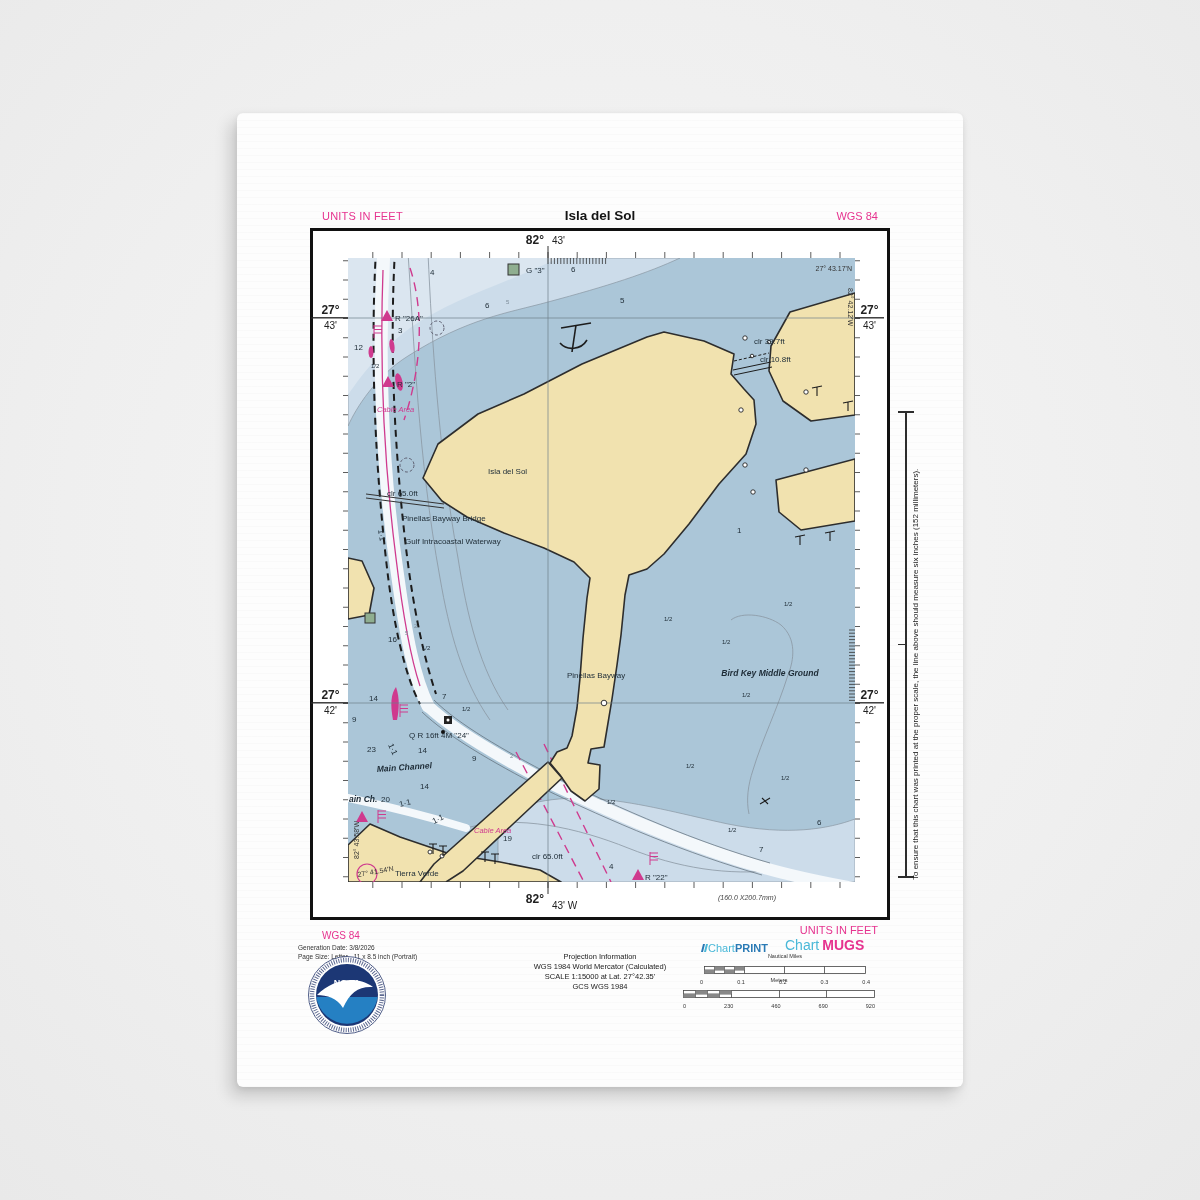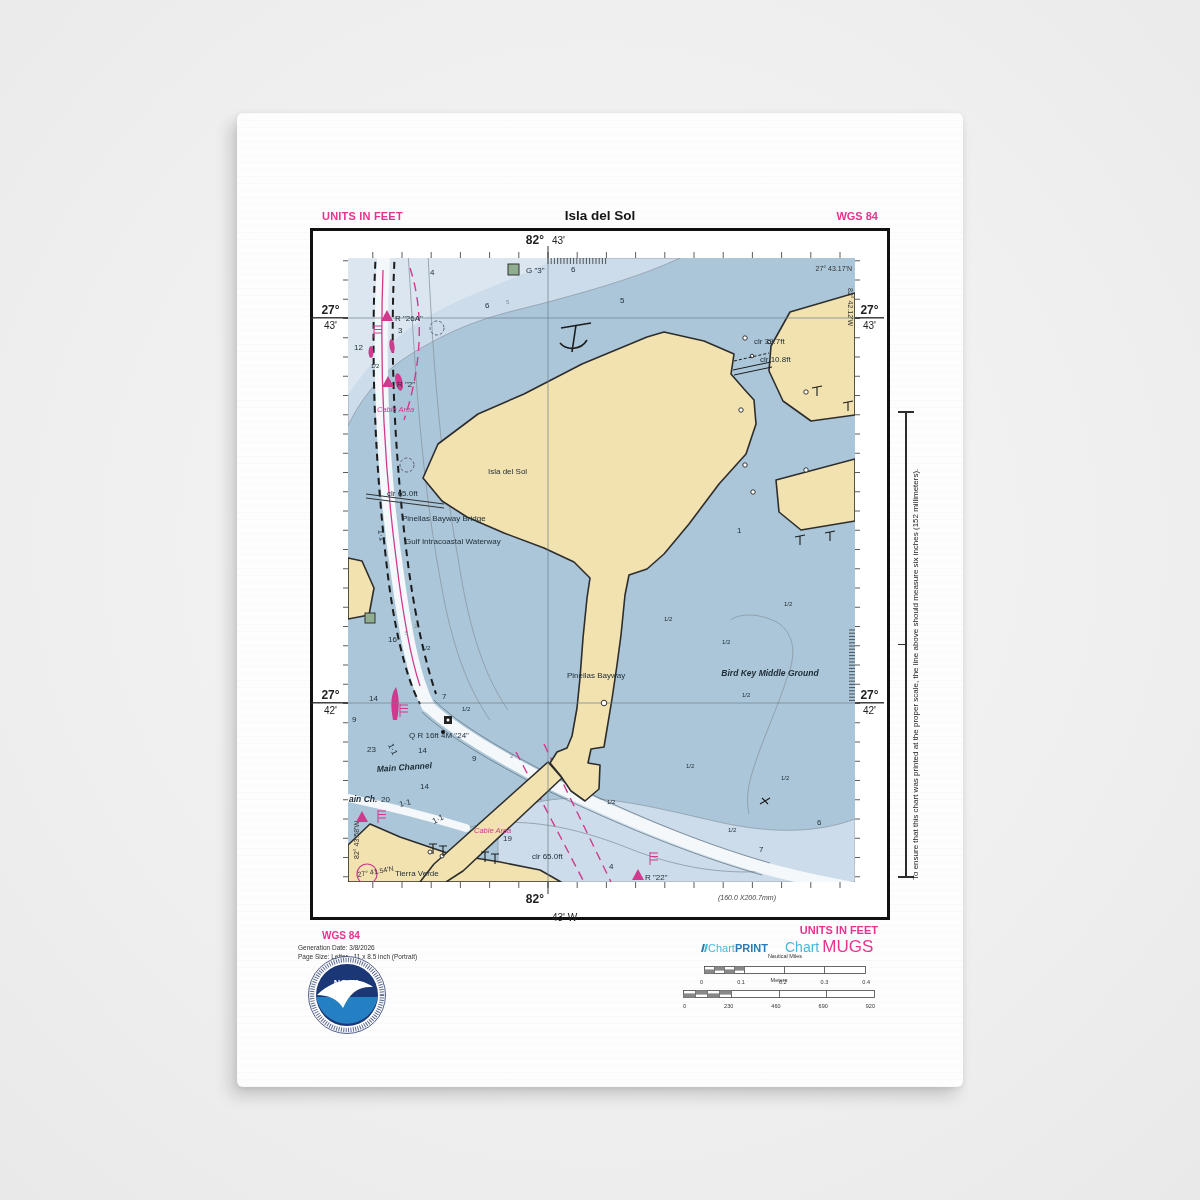--- a/index.html
+++ b/index.html
@@ -4,21 +4,21 @@
 <style>
   html,body{margin:0;padding:0;}
   body{width:1200px;height:1200px;position:relative;overflow:hidden;
        background:radial-gradient(circle at 50% 45%, #f6f6f6 0%, #efefef 60%, #e9e9e9 100%);
        font-family:"Liberation Sans", sans-serif;}
   .canvas{position:absolute;left:237px;top:113px;width:726px;height:974px;background:#fdfdfd;
           border-radius:6px;box-shadow:-7px 9px 16px rgba(0,0,0,0.16), 0 2px 6px rgba(0,0,0,0.08);}
   .canvas:before{content:"";position:absolute;inset:0;border-radius:6px;pointer-events:none;
           background:repeating-linear-gradient(180deg, rgba(0,0,0,0.015) 0 1px, transparent 1px 7px);}
   .abs{position:absolute;}
-  .pink{color:#e6338f;font-weight:bold;}
+  .pink{color:#e6338f;font-weight:normal;}
   .hdr-units{left:85px;top:97px;font-size:11px;letter-spacing:.2px;}
   .hdr-title{left:0;top:95px;width:726px;text-align:center;font-size:13.5px;font-weight:bold;color:#141414;}
   .hdr-datum{top:97px;right:85px;font-size:11px;text-align:right;}
   .chart-border{left:73px;top:115px;width:574px;height:686px;border:3px solid #111;background:#fff;}
   .mapsvg{left:111px;top:145px;width:507px;height:624px;overflow:visible;}
   .mlabel-deg{font-size:12px;font-weight:bold;color:#222;}
   .mlabel-min{font-size:10px;color:#222;}
   .margin-line-h{height:1px;background:#555;}
   .printsize{left:430px;top:781px;width:160px;text-align:center;font-size:7px;font-style:italic;color:#444;}
   
@@ -32,21 +32,21 @@
   
   .ft-datum{left:85px;top:817px;font-size:10px;}
   .ft-gen{left:61px;top:831px;font-size:6.5px;color:#333;}
   .ft-page{left:61px;top:840px;font-size:6.5px;color:#333;}
   .ft-proj{left:213px;top:839px;width:300px;text-align:center;font-size:7.5px;line-height:10px;color:#222;}
   .ft-units{top:811px;right:85px;font-size:11px;text-align:right;}
   .brand{font-size:11px;letter-spacing:0;}
   .brand .a{color:#49b8d8;font-weight:normal;}
   .brand .b{color:#2a7ab5;font-weight:bold;}
   .brand-mugs .a{color:#49b8d8;font-size:14px;}
-  .brand-mugs .b{color:#e6338f;font-weight:normal;font-size:17px;text-align:center;}
+  .brand-mugs .b{color:#e6338f;font-weight:bold;font-size:14px;text-align:center;}
   .sb{position:absolute;}
   .sb-label{text-align:center;font-size:5.5px;color:#333;margin-bottom:1px;}
   .sb-nums{display:flex;justify-content:space-between;font-size:5.5px;color:#333;margin-top:1px;}
   
   .ruler-line{left:668px;top:299px;width:2px;height:465px;background:#2d2d2d;}
   .ruler-cap{width:16px;height:2px;background:#2d2d2d;}
   .ruler-mid{width:8px;height:1px;background:#2d2d2d;}
   .side-note{left:674px;top:297px;height:470px;font-size:8px;color:#222;
              writing-mode:vertical-rl;transform:rotate(180deg);white-space:nowrap;}
 </style>
@@ -60,21 +60,21 @@
   <div class="abs hdr-datum pink">WGS 84</div>
 
   <div class="abs chart-border"></div>
 
   <div class="abs" style="left:281px;top:120px;width:60px;">
     <span class="mlabel-deg" style="position:absolute;right:34px;top:0;">82°</span>
     <span class="mlabel-min" style="position:absolute;left:34px;top:2px;">43'</span>
   </div>
   <div class="abs" style="left:281px;top:779px;width:60px;">
     <span class="mlabel-deg" style="position:absolute;right:34px;top:0;">82°</span>
-    <span class="mlabel-min" style="position:absolute;left:34px;top:20px;">43' W</span>
+    <span class="mlabel-min" style="position:absolute;left:34px;top:8px;">43' W</span>
   </div>
   <div class="abs margin-line-h" style="left:76px;top:204px;width:35px;"></div>
   <div class="abs margin-line-h" style="left:76px;top:589px;width:35px;"></div>
   <div class="abs margin-line-h" style="left:618px;top:204px;width:29px;"></div>
   <div class="abs margin-line-h" style="left:618px;top:589px;width:29px;"></div>
   <div class="abs" style="left:76px;top:190px;width:35px;text-align:center;">
     <div class="mlabel-deg">27°</div>
     <div class="mlabel-min" style="margin-top:3px;">43'</div>
   </div>
   <div class="abs" style="left:76px;top:575px;width:35px;text-align:center;">
@@ -442,20 +442,26 @@
 
   <svg class="abs" style="left:70px;top:842px;" width="80" height="80" viewBox="0 0 80 80">
     <circle cx="40" cy="40" r="38.5" fill="#fff" stroke="#25366b" stroke-width="0.8"></circle>
     <circle cx="40" cy="40" r="35" fill="none" stroke="#25366b" stroke-width="4.5" stroke-dasharray="1,1.4" opacity="0.75"></circle>
     <circle cx="40" cy="40" r="31" fill="#1c3775"></circle>
     <path d="M9.3,42 A31,31 0 0 0 70.7,42 Z" fill="#2580c3"></path>
     <path d="M10,40 C26,24 50,20 66,32 C52,31 43,37 36,53 C30,43 20,40 10,40 Z" fill="#fff"></path>
     <text x="40" y="31" text-anchor="middle" font-size="9" font-weight="bold" fill="#fff" font-family="Liberation Sans, sans-serif">NOAA</text>
   </svg>
 
+  <div class="abs ft-proj">
+    <div>Projection Information</div>
+    <div>WGS 1984 World Mercator (Calculated)</div>
+    <div>SCALE 1:15000 at Lat. 27°42.35'</div>
+    <div>GCS WGS 1984</div>
+  </div>
 
   <div class="abs ft-units pink">UNITS IN FEET</div>
 
   <div class="abs brand" style="left:461px;top:829px;">
     <svg width="10" height="10" viewBox="0 0 10 10" style="vertical-align:-1px;">
       <path d="M3,9 L5,1 L7,1 L5,9 Z" fill="#2a7ab5"></path>
         <path d="M6,9 L8,1 L10,1 L8,9 Z" fill="#49b8d8"></path>
     </svg><span class="a">Chart</span><span class="b">PRINT</span>
   </div>
   <div class="abs brand brand-mugs" style="left:548px;top:824px;">

